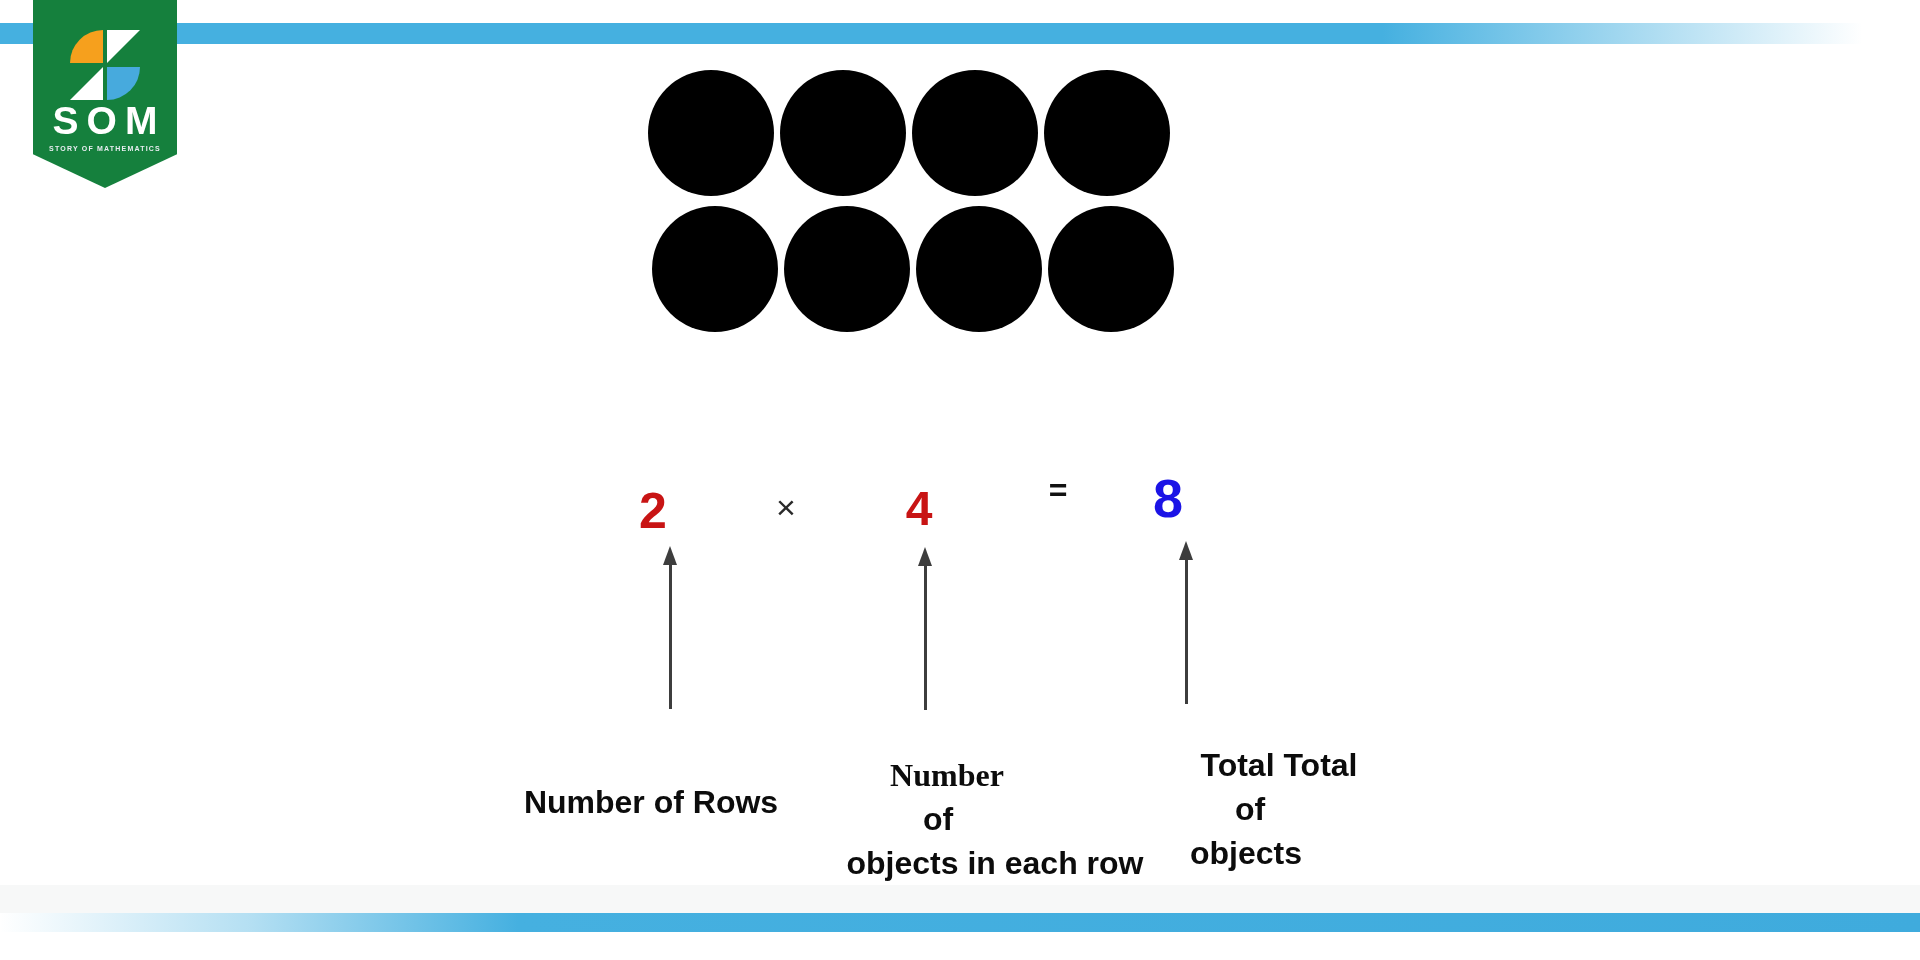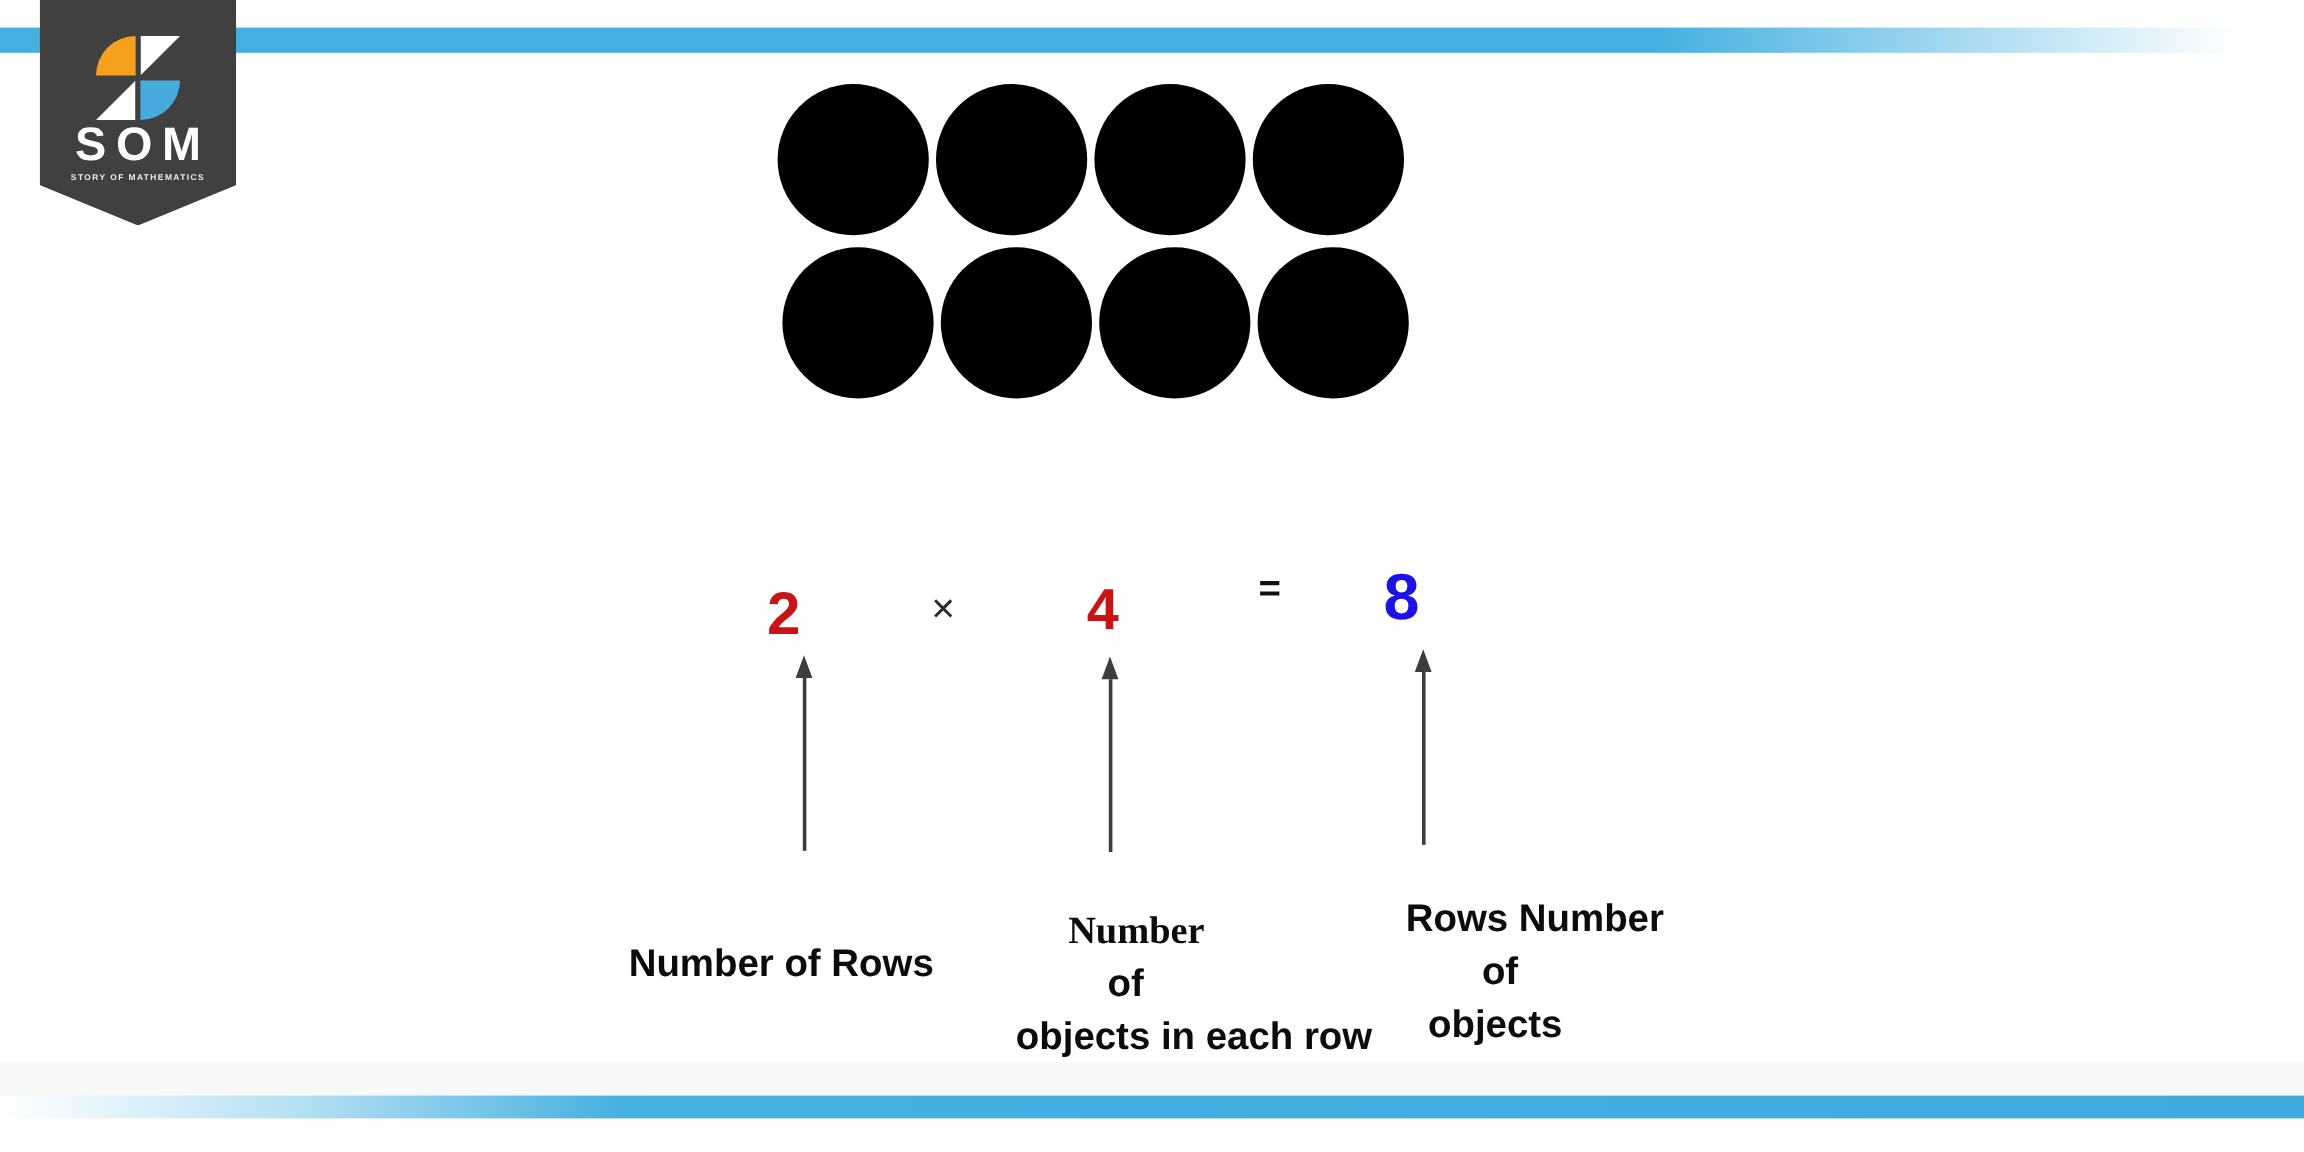--- a/index.html
+++ b/index.html
@@ -10,22 +10,22 @@
 
   
   .stripe-top { position:absolute; left:0; top:23px; width:1920px; height:21px;
     background:linear-gradient(to right,#45b0e0 0%,#45b0e0 72%,rgba(255,255,255,0) 97%); }
   .shade-bottom { position:absolute; left:0; top:885px; width:1920px; height:28px;
     background:rgba(120,130,140,0.06); }
   .stripe-bottom { position:absolute; left:0; top:913px; width:1920px; height:19px;
     background:linear-gradient(to right,rgba(69,176,224,0) 0%,rgba(69,176,224,0.40) 13%,#45b0e0 27%,#3fabdd 100%); }
 
   
-  .badge { position:absolute; left:33px; top:0; width:164px; height:188px;
-    background:#404040; clip-path:polygon(0 0,100% 0,100% 82%,50% 100%,0 82%);
+  .badge { position:absolute; left:33px; top:0; width:144px; height:188px;
+    background:#15803d; clip-path:polygon(0 0,100% 0,100% 82%,50% 100%,0 82%);
     display:flex; flex-direction:column; align-items:center; z-index:5; }
   .logo-icon { margin-top:30px; width:70px; height:70px; display:grid;
     grid-template-columns:33px 33px; grid-template-rows:33px 33px; gap:4px; }
   .q-tl { background:#f6a01d; border-radius:100% 0 0 0; }
   .q-tr { background:#ffffff; clip-path:polygon(0 0,100% 0,0 100%); }
   .q-bl { background:#ffffff; clip-path:polygon(100% 0,100% 100%,0 100%); }
   .q-br { background:#47aadd; border-radius:0 0 100% 0; }
   .brand-name { margin-top:1px; color:#ffffff; font-weight:bold; font-size:39px;
     line-height:1; letter-spacing:8px; padding-left:8px; }
   .brand-tagline { margin-top:5px; color:#e9edf2; font-weight:bold; font-size:7px;
@@ -110,19 +110,19 @@
     <div class="arrow-head"></div>
     <div class="arrow-shaft"></div>
   </div>
 
   <div class="lbl lbl-rows">Number of Rows</div>
 
   <div class="lbl lbl-pr-1">Number</div>
   <div class="lbl lbl-pr-2">of</div>
   <div class="lbl lbl-pr-3">objects in each row</div>
 
-  <div class="lbl lbl-tot-1">Rows Number</div>
+  <div class="lbl lbl-tot-1">Total Total</div>
   <div class="lbl lbl-tot-2">of</div>
   <div class="lbl lbl-tot-3">objects</div>
 
   <div class="shade-bottom"></div>
   <div class="stripe-bottom"></div>
 </div>
 
 </body></html>

